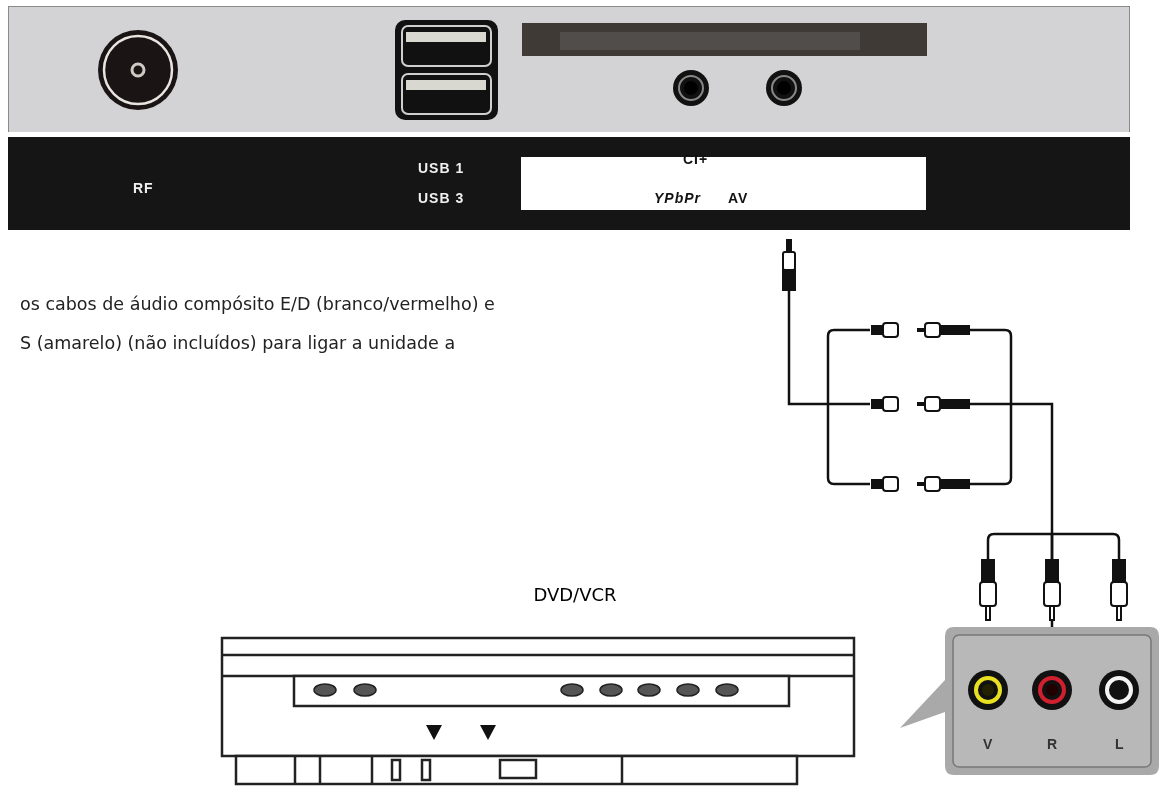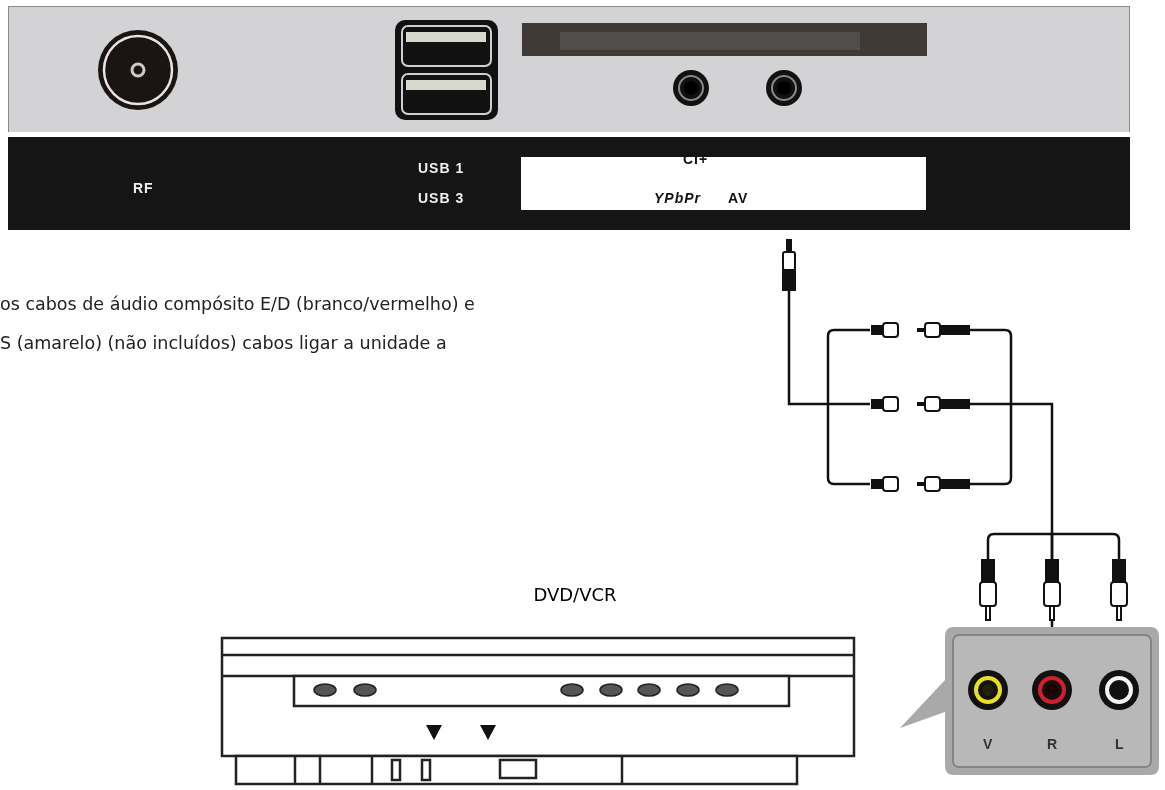--- a/index.html
+++ b/index.html
@@ -4,21 +4,21 @@
 <style>
   html, body { margin:0; padding:0; background:#ffffff; }
   body { width:1165px; height:790px; position:relative; overflow:hidden; font-family:"Liberation Sans", sans-serif; }
   .abs { position:absolute; }
   #panel-top { left:8px; top:6px; width:1122px; height:126px; background:#d3d3d5; border:1px solid #8a8a8a; border-bottom:none; box-sizing:border-box; }
   #panel-band { left:8px; top:137px; width:1122px; height:93px; background:#151515; }
   .label-w { color:#f0f0f0; font-weight:bold; font-size:14px; letter-spacing:1px; }
   #ci-box { left:521px; top:157px; width:405px; height:53px; background:#ffffff; }
   .label-b { color:#111; font-weight:bold; font-size:14px; letter-spacing:1px; }
   #desc { left:0px; top:285px; font-family:"DejaVu Sans", sans-serif; font-size:17.5px; color:#222; line-height:39px; }
-  #desc div { white-space:nowrap; }
+  #desc div { white-space:nowrap;padding-left:20px; }
   #dvd-label { left:500px; top:584px; font-family:"DejaVu Sans", sans-serif; font-size:18px; color:#000000; width:150px; text-align:center; }
   #av-panel-label { font-family:"Liberation Sans", sans-serif; font-weight:bold; font-size:14px; color:#333; }
   svg { position:absolute; left:0; top:0; }
 </style>
 </head>
 <body>
 
 <div id="panel-top" class="abs"></div>
 <div id="panel-band" class="abs"></div>
 
@@ -162,20 +162,20 @@
 <div class="abs label-w" style="left:133px;top:180px;">RF</div>
 <div class="abs label-w" style="left:418px;top:160px;">USB 1</div>
 <div class="abs label-w" style="left:418px;top:190px;">USB 3</div>
 <div id="ci-box" class="abs"></div>
 <div class="abs label-b" style="left:683px;top:151px;">CI+</div>
 <div class="abs label-b" style="left:654px;top:190px;font-style:italic;">YPbPr</div>
 <div class="abs label-b" style="left:728px;top:190px;">AV</div>
 
 <div id="desc" class="abs">
   <div>os cabos de áudio compósito E/D (branco/vermelho) e</div>
-  <div>S (amarelo) (não incluídos) cabos ligar a unidade a</div>
+  <div>S (amarelo) (não incluídos) para ligar a unidade a</div>
 </div>
 
 <div id="dvd-label" class="abs">DVD/VCR</div>
 
 <div id="av-panel-label" class="abs" style="left:983px;top:736px;">V</div>
 <div id="av-panel-label" class="abs" style="left:1047px;top:736px;">R</div>
 <div id="av-panel-label" class="abs" style="left:1115px;top:736px;">L</div>
 
 </body></html>

